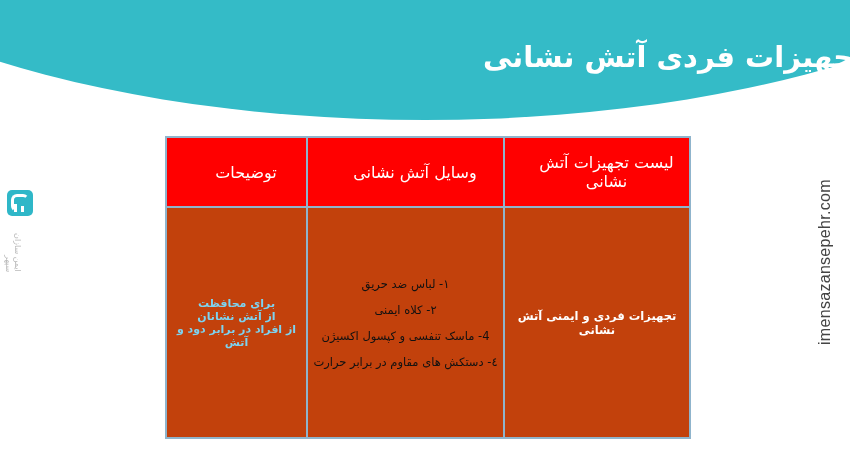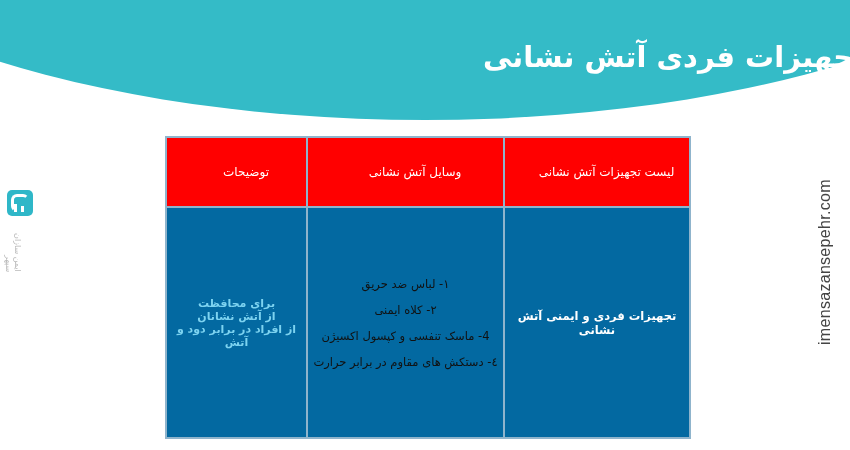--- a/index.html
+++ b/index.html
@@ -38,26 +38,26 @@
     th, td {
       border: 2px solid #8fb4cc;
       text-align: center;
       vertical-align: middle;
       font-family: "DejaVu Sans", sans-serif;
     }
     th {
       background: #ff0000;
       color: #ffffff;
       font-weight: normal;
-      font-size: 12px;
+      font-size: 16px;
       height: 70px;
       padding-left: 19px;
     }
     td {
-      background: #0369a1;
+      background: #c2410c;
       font-size: 11.5px;
     }
     .col-list { width: 186px; }
     .col-tools { width: 197px; }
     .col-desc { width: 141px; }
 
     .cell-list { color: #ffffff; font-weight: bold; }
     .cell-tools { color: #111111; }
     .tools-item { line-height: 26px; white-space: nowrap; }
     .cell-desc { color: #7dd3f0; font-weight: bold; font-size: 11px; line-height: 13px; margin-left: 44px; }

